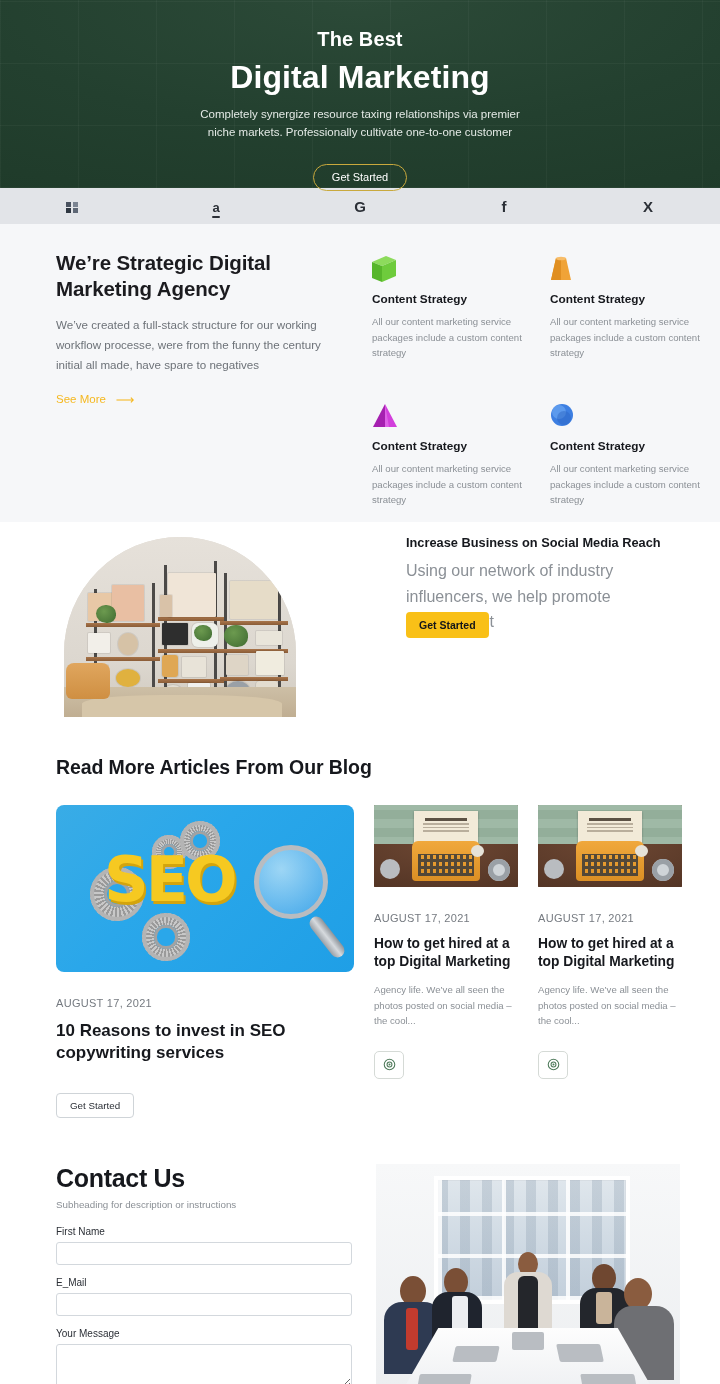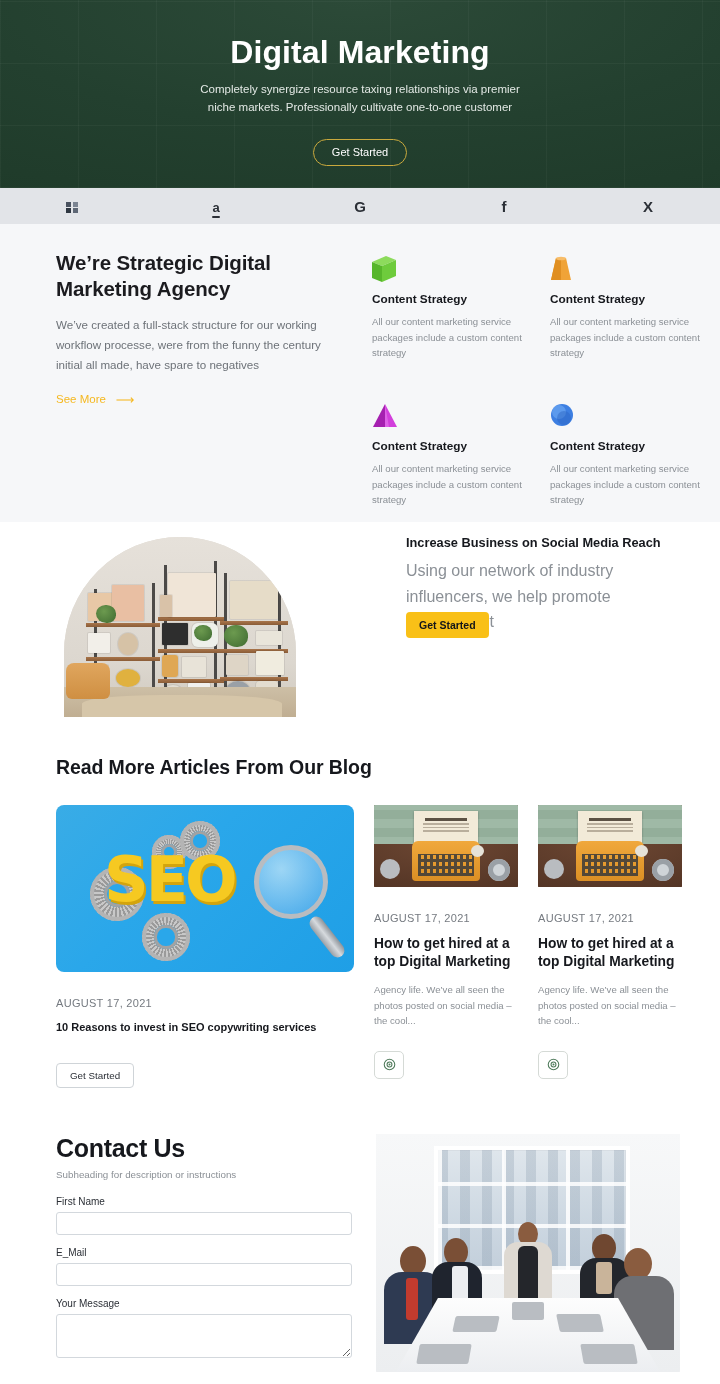--- a/index.html
+++ b/index.html
@@ -263,21 +263,21 @@
   .mag-handle {
     position: absolute; right: 20px; top: 108px;
     width: 14px; height: 48px; border-radius: 7px;
     background: linear-gradient(90deg,#9aa0a6,#d6dade,#8e949a);
     transform: rotate(-38deg);
   }
   .blog-date {
     margin-top: 25px; font-size: 11px; color: #757a80; letter-spacing: .3px;
   }
   .blog-main-title {
-    margin-top: 11px; font-size: 11px; font-weight: 700;
+    margin-top: 11px; font-size: 17px; font-weight: 700;
     color: #16181d; line-height: 1.32;
   }
   .ghost-btn {
     margin-top: 28px;
     display: inline-block;
     border: 1px solid #cfd4d8;
     background: #fff;
     border-radius: 4px;
     padding: 6px 13px;
     font-size: 9.8px; color: #2b2f36;
@@ -398,20 +398,21 @@
   .head { position: absolute; border-radius: 50%; }
   .laptop {
     position: absolute; background: #b9bdc2;
     border-radius: 2px;
   }
 </style>
 </head>
 <body>
 
 <section class="hero">
+  <div class="hero-kicker">The Best</div>
   <h1 class="hero-title">Digital Marketing</h1>
   <p class="hero-sub">Completely synergize resource taxing relationships via premier niche markets. Professionally cultivate one-to-one customer</p>
   <button class="hero-btn">Get Started</button>
 </section>
 
 <section class="logobar">
   <div class="logobar-item">
     <span class="ms-grid">
         <i></i>
         <i></i>

